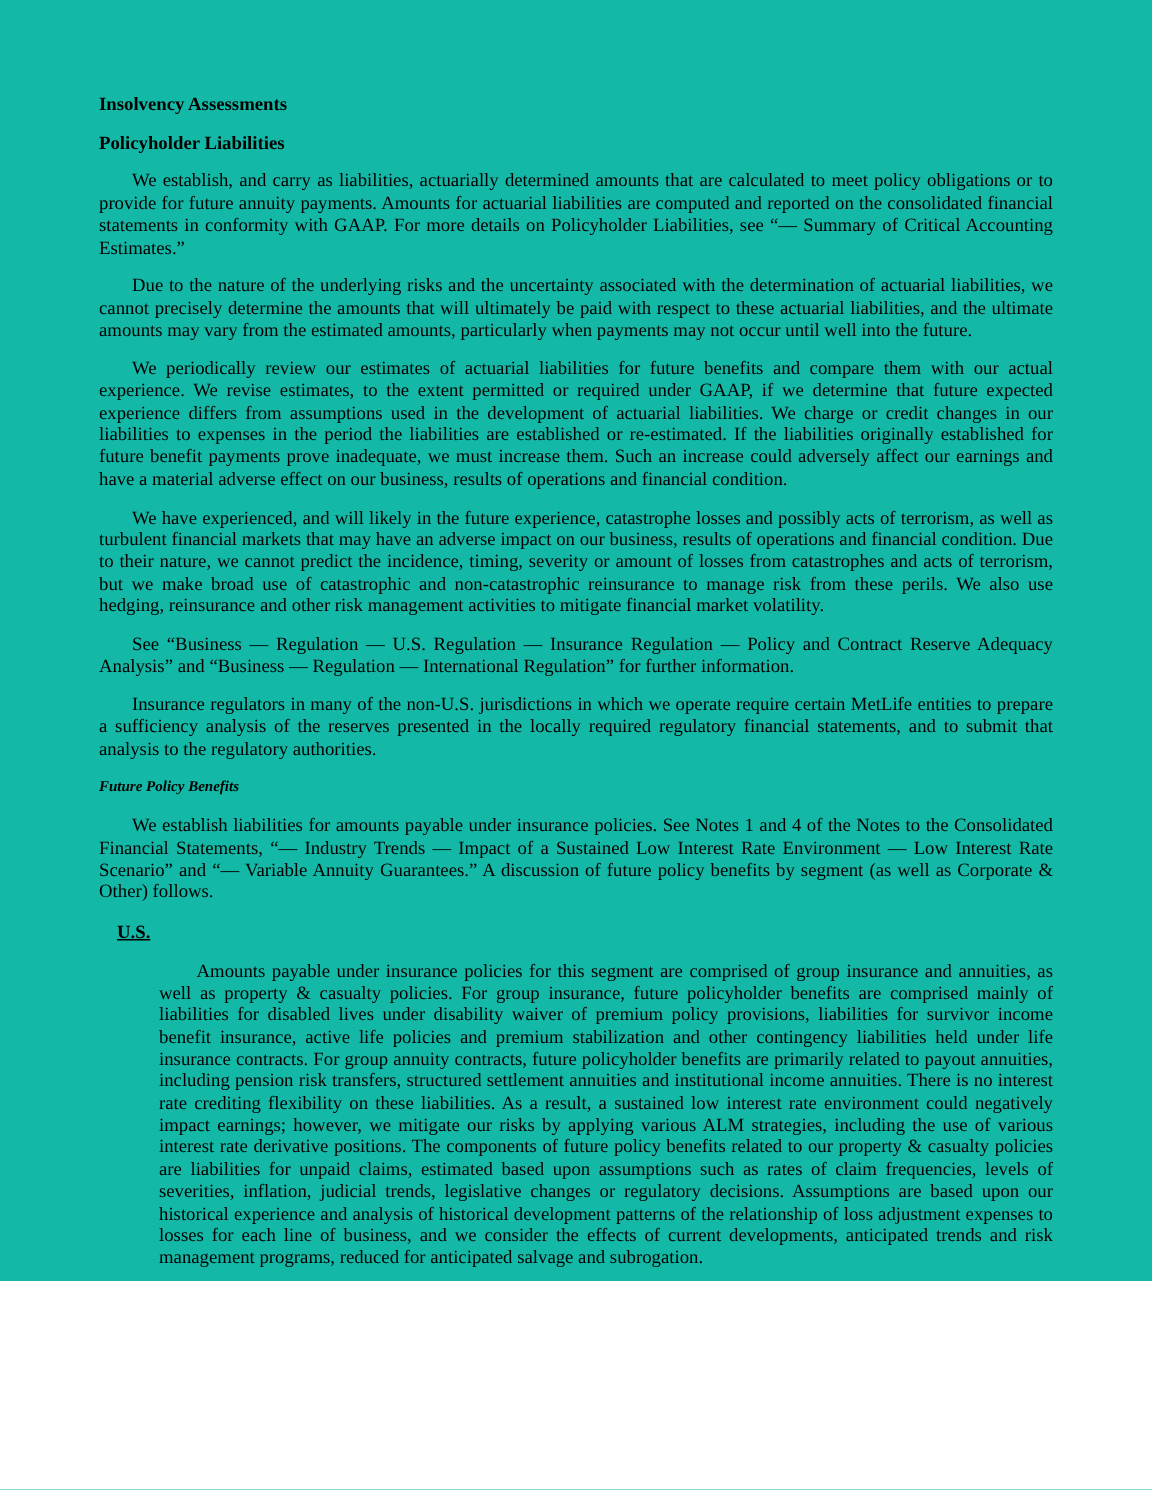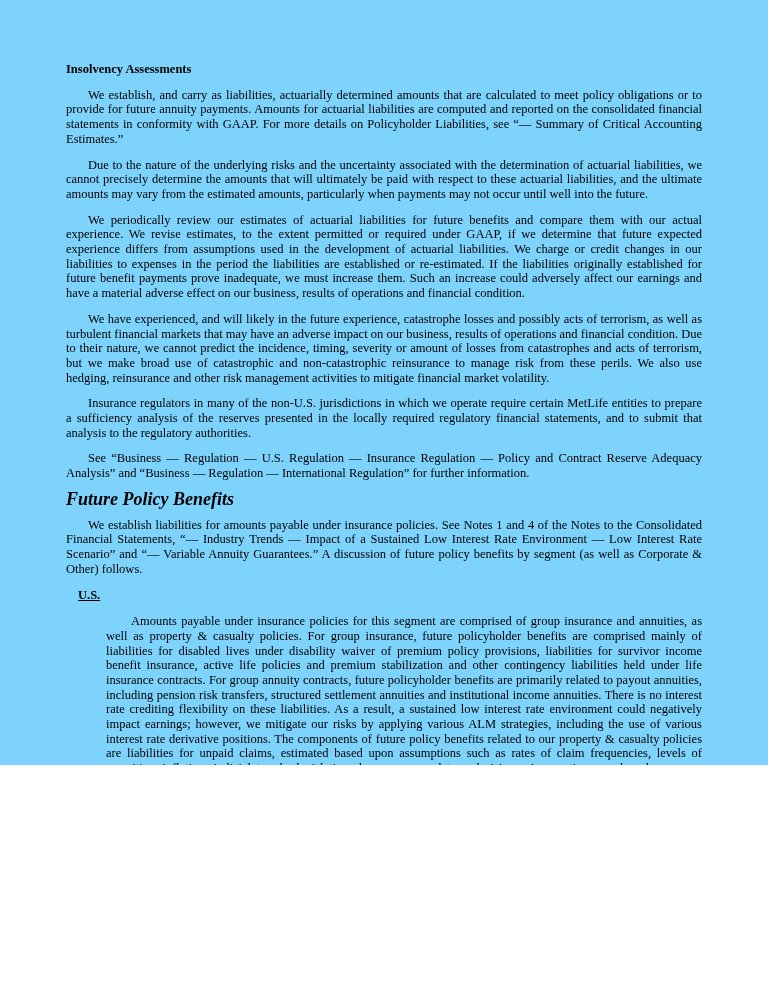--- a/index.html
+++ b/index.html
@@ -3,22 +3,22 @@
 <meta charset="utf-8">
 <style>
   html, body {
     margin: 0;
     padding: 0;
     background: #ffffff;
   }
   .page {
     position: relative;
     width: 768px;
-    height: 765px;
-    background: #7dd3fc;
+    height: 854px;
+    background: #14b8a6;
     font-family: "Liberation Serif", serif;
     color: #000000;
     overflow: hidden;
   }
   .content {
     position: absolute;
     left: 66px;
     top: 62px;
     width: 636px;
   }
@@ -32,21 +32,21 @@
   .heading-bold {
     font-size: 12.5px;
     line-height: 14.7px;
     font-weight: bold;
     margin: 11px 0;
   }
   .heading-bold.first {
     margin-top: 0;
   }
   .heading-bold-italic {
-    font-size: 18px;
+    font-size: 10px;
     line-height: 14.7px;
     font-weight: bold;
     font-style: italic;
     margin: 11px 0;
   }
   .us-block {
     margin-left: 12px;
   }
   .us-heading {
     font-size: 12.5px;
@@ -71,32 +71,33 @@
 </style>
 </head>
 <body>
 
 <div class="page">
   <div class="content">
 
     <div class="heading-bold first">Insolvency Assessments</div>
 
 
+    <div class="heading-bold">Policyholder Liabilities</div>
 
     <p class="body-para">We establish, and carry as liabilities, actuarially determined amounts that are calculated to meet policy obligations or to provide for future annuity payments. Amounts for actuarial liabilities are computed and reported on the consolidated financial statements in conformity with GAAP. For more details on Policyholder Liabilities, see “— Summary of Critical Accounting Estimates.”</p>
 
     <p class="body-para">Due to the nature of the underlying risks and the uncertainty associated with the determination of actuarial liabilities, we cannot precisely determine the amounts that will ultimately be paid with respect to these actuarial liabilities, and the ultimate amounts may vary from the estimated amounts, particularly when payments may not occur until well into the future.</p>
 
     <p class="body-para">We periodically review our estimates of actuarial liabilities for future benefits and compare them with our actual experience. We revise estimates, to the extent permitted or required under GAAP, if we determine that future expected experience differs from assumptions used in the development of actuarial liabilities. We charge or credit changes in our liabilities to expenses in the period the liabilities are established or re-estimated. If the liabilities originally established for future benefit payments prove inadequate, we must increase them. Such an increase could adversely affect our earnings and have a material adverse effect on our business, results of operations and financial condition.</p>
 
     <p class="body-para">We have experienced, and will likely in the future experience, catastrophe losses and possibly acts of terrorism, as well as turbulent financial markets that may have an adverse impact on our business, results of operations and financial condition. Due to their nature, we cannot predict the incidence, timing, severity or amount of losses from catastrophes and acts of terrorism, but we make broad use of catastrophic and non-catastrophic reinsurance to manage risk from these perils. We also use hedging, reinsurance and other risk management activities to mitigate financial market volatility.</p>
 
+    <p class="body-para">See “Business — Regulation — U.S. Regulation — Insurance Regulation — Policy and Contract Reserve Adequacy Analysis” and “Business — Regulation — International Regulation” for further information.</p>
+
     <p class="body-para">Insurance regulators in many of the non-U.S. jurisdictions in which we operate require certain MetLife entities to prepare a sufficiency analysis of the reserves presented in the locally required regulatory financial statements, and to submit that analysis to the regulatory authorities.</p>
-
-    <p class="body-para">See “Business — Regulation — U.S. Regulation — Insurance Regulation — Policy and Contract Reserve Adequacy Analysis” and “Business — Regulation — International Regulation” for further information.</p>
 
     <div class="heading-bold-italic">Future Policy Benefits</div>
 
     <p class="body-para">We establish liabilities for amounts payable under insurance policies. See Notes 1 and 4 of the Notes to the Consolidated Financial Statements, “— Industry Trends — Impact of a Sustained Low Interest Rate Environment — Low Interest Rate Scenario” and “— Variable Annuity Guarantees.” A discussion of future policy benefits by segment (as well as Corporate &amp; Other) follows.</p>
 
     <div class="us-block">
       <div class="us-heading">U.S.</div>
 
       <p class="body-para">Amounts payable under insurance policies for this segment are comprised of group insurance and annuities, as well as property &amp; casualty policies. For group insurance, future policyholder benefits are comprised mainly of liabilities for disabled lives under disability waiver of premium policy provisions, liabilities for survivor income benefit insurance, active life policies and premium stabilization and other contingency liabilities held under life insurance contracts. For group annuity contracts, future policyholder benefits are primarily related to payout annuities, including pension risk transfers, structured settlement annuities and institutional income annuities. There is no interest rate crediting flexibility on these liabilities. As a result, a sustained low interest rate environment could negatively impact earnings; however, we mitigate our risks by applying various ALM strategies, including the use of various interest rate derivative positions. The components of future policy benefits related to our property &amp; casualty policies are liabilities for unpaid claims, estimated based upon assumptions such as rates of claim frequencies, levels of severities, inflation, judicial trends, legislative changes or regulatory decisions. Assumptions are based upon our historical experience and analysis of historical development patterns of the relationship of loss adjustment expenses to losses for each line of business, and we consider the effects of current developments, anticipated trends and risk management programs, reduced for anticipated salvage and subrogation.</p>
     </div>

